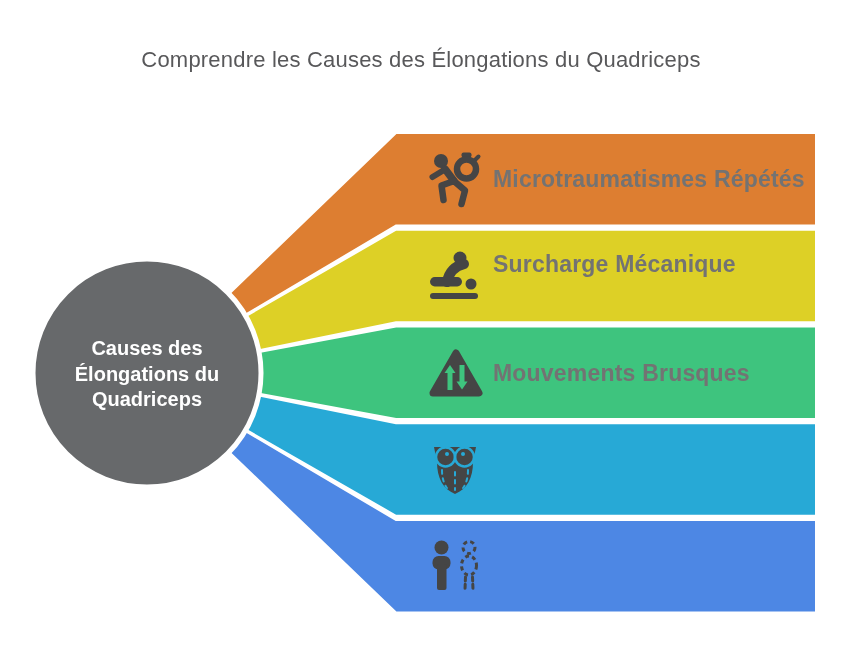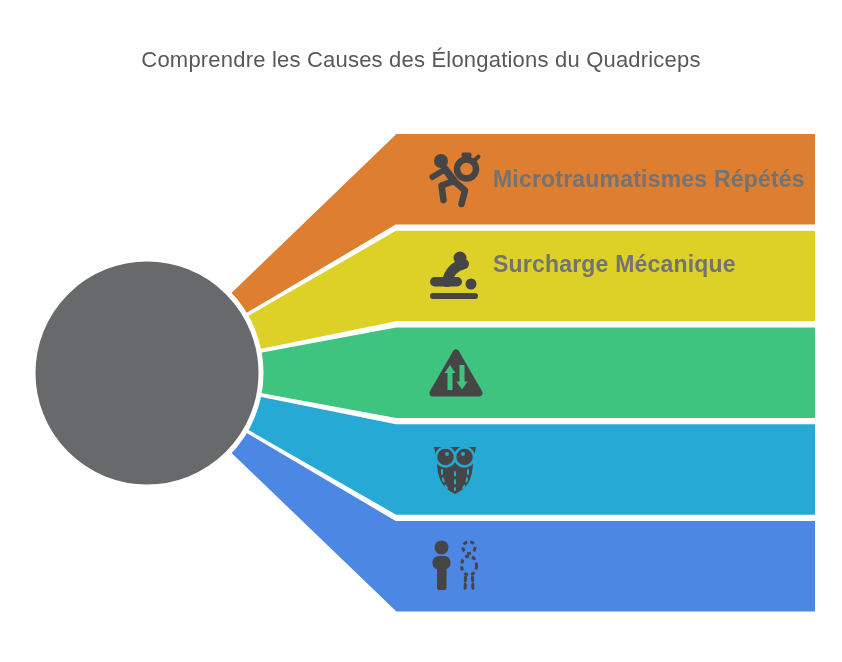--- a/index.html
+++ b/index.html
@@ -96,17 +96,23 @@
       <rect x="6" y="24" width="9.5" height="26" rx="2" fill="currentColor"></rect>
       <circle cx="38" cy="7.5" r="6" fill="none" stroke="currentColor" stroke-width="3" stroke-dasharray="4 3.2"></circle>
       <ellipse cx="38" cy="25.5" rx="7.5" ry="9.5" fill="none" stroke="currentColor" stroke-width="3" stroke-dasharray="4 3.2"></ellipse>
       <path d="M34.5,37 L34,49.5" fill="none" stroke="currentColor" stroke-width="3" stroke-dasharray="4 3.2" stroke-linecap="round"></path>
       <path d="M41.5,37 L42,49.5" fill="none" stroke="currentColor" stroke-width="3" stroke-dasharray="4 3.2" stroke-linecap="round"></path>
     </g>
   </svg>
 
   <div class="title">Comprendre les Causes des Élongations du Quadriceps</div>
 
+  <div class="center-text">
+    <div>Causes des</div>
+    <div>Élongations du</div>
+    <div>Quadriceps</div>
+  </div>
 
   <div class="band-label label-1">Microtraumatismes Répétés</div>
   <div class="band-label label-2">Surcharge Mécanique</div>
+  <div class="band-label label-3">Mouvements Brusques</div>
 
 </div>
 
 </body></html>

